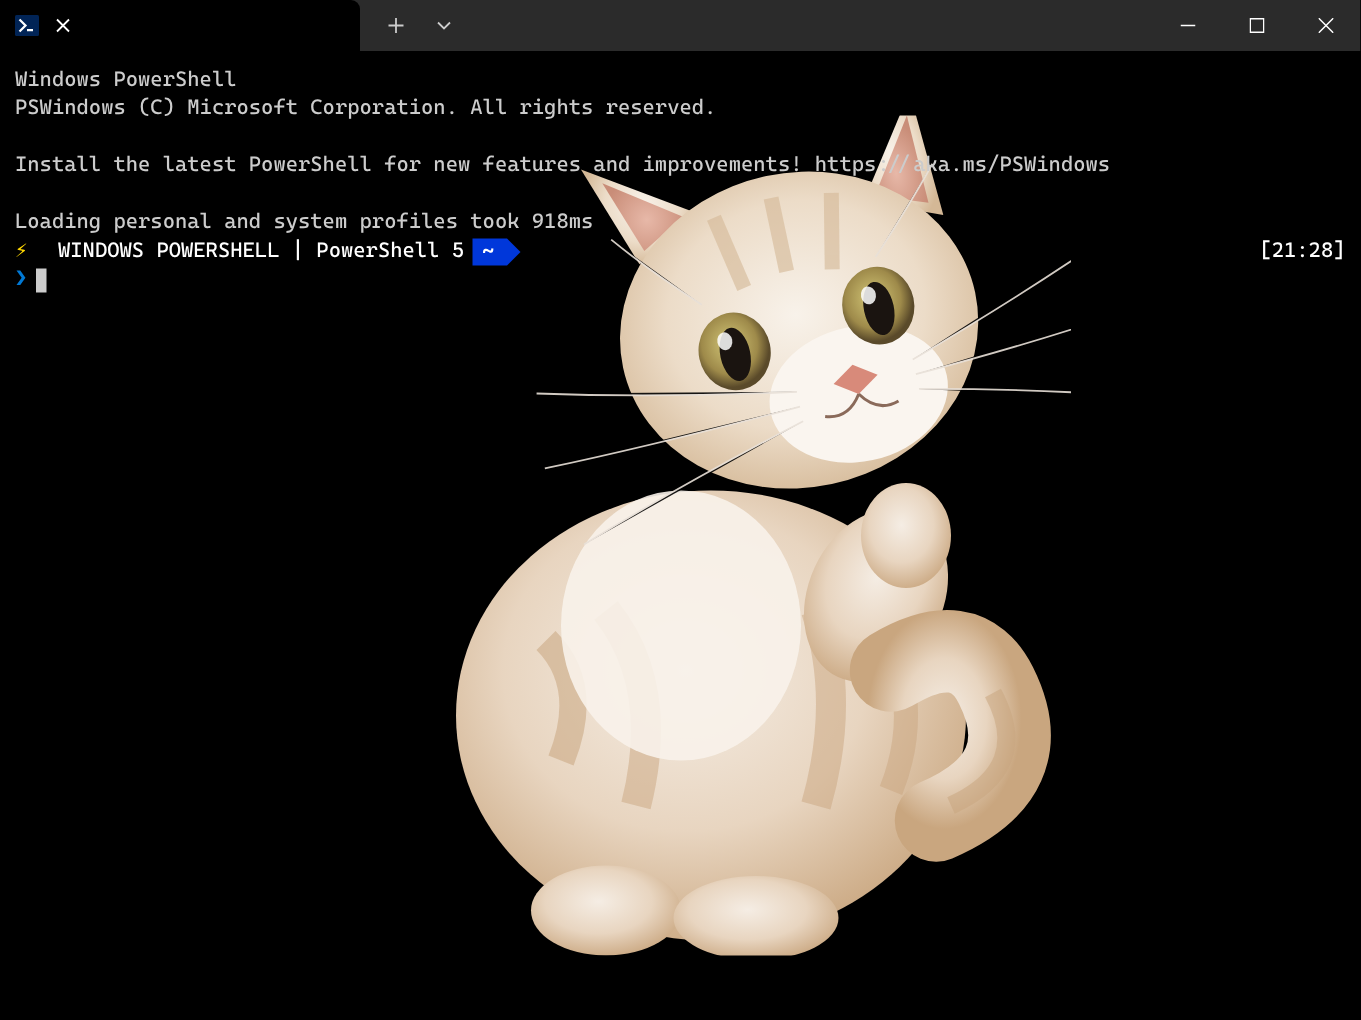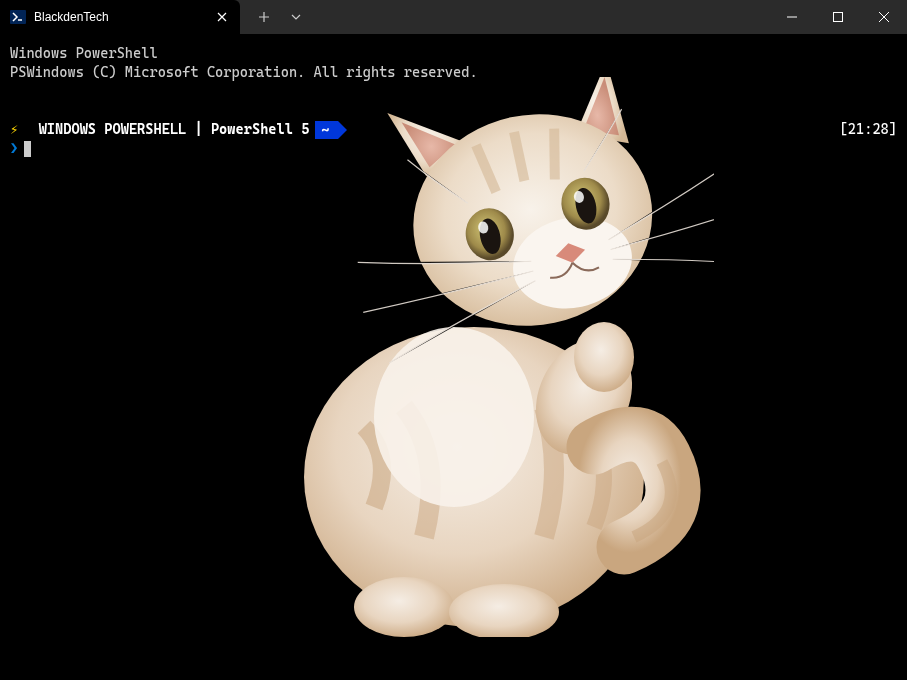--- a/index.html
+++ b/index.html
@@ -113,21 +113,21 @@
       align-items: center;
     }
     .prompt-left {
       display: flex;
       align-items: center;
       gap: 0;
     }
     .bolt { color: #ffd700; }
     .prompt-segment {
       color: #ffffff;
-      font-weight: bold;
+      font-weight: normal;
       padding-left: 12px;
     }
     .prompt-arrow {
       background: #0037da;
       color: #ffffff;
       padding: 0 8px 0 6px;
       margin-left: 6px;
       position: relative;
       display:inline-block;
       height:18px;
@@ -167,21 +167,20 @@
 
 <div class="title-bar">
   <div class="tab">
     <span class="tab-icon">
       <svg width="16" height="16" viewBox="0 0 16 16">
         <rect x="0" y="1" width="16" height="14" rx="1" fill="#012456"></rect>
         <path d="M3 4 L7 8 L3 12" stroke="#ffffff" stroke-width="1.5" fill="none"></path>
         <line x1="8" y1="11" x2="12" y2="11" stroke="#ffffff" stroke-width="1.5"></line>
       </svg>
     </span>
-    <span class="tab-title">BlackdenTech</span>
     <span class="tab-close">
       <svg width="10" height="10" viewBox="0 0 10 10">
           <path d="M1 1 L9 9 M9 1 L1 9" stroke="#ffffff" stroke-width="1.2"></path>
         </svg>
     </span>
   </div>
   <div class="tab-actions">
     <div class="tab-action-btn">
       <svg width="12" height="12" viewBox="0 0 12 12">
           <path d="M6 1 V11 M1 6 H11" stroke="#cccccc" stroke-width="1.2"></path>
@@ -292,21 +291,23 @@
           <path d="M400 108 Q 430 78 450 55"></path>
         </g>
       </g>
     </svg>
   </div>
 
   <div class="terminal-content">
     <div class="line">Windows PowerShell</div>
     <div class="line">PSWindows (C) Microsoft Corporation. All rights reserved.</div>
     <div class="line">&nbsp;</div>
+    <div class="line">Install the latest PowerShell for new features and improvements! https://aka.ms/PSWindows</div>
     <div class="line">&nbsp;</div>
+    <div class="line">Loading personal and system profiles took 918ms</div>
     <div class="prompt-row">
       <div class="prompt-left">
         <span class="bolt">⚡</span>
         <span>&nbsp;</span>
         <span class="prompt-segment">WINDOWS POWERSHELL | PowerShell 5</span>
         <span class="prompt-arrow">~</span>
       </div>
       <span class="timestamp">[21:28]</span>
     </div>
     <div class="input-line">

